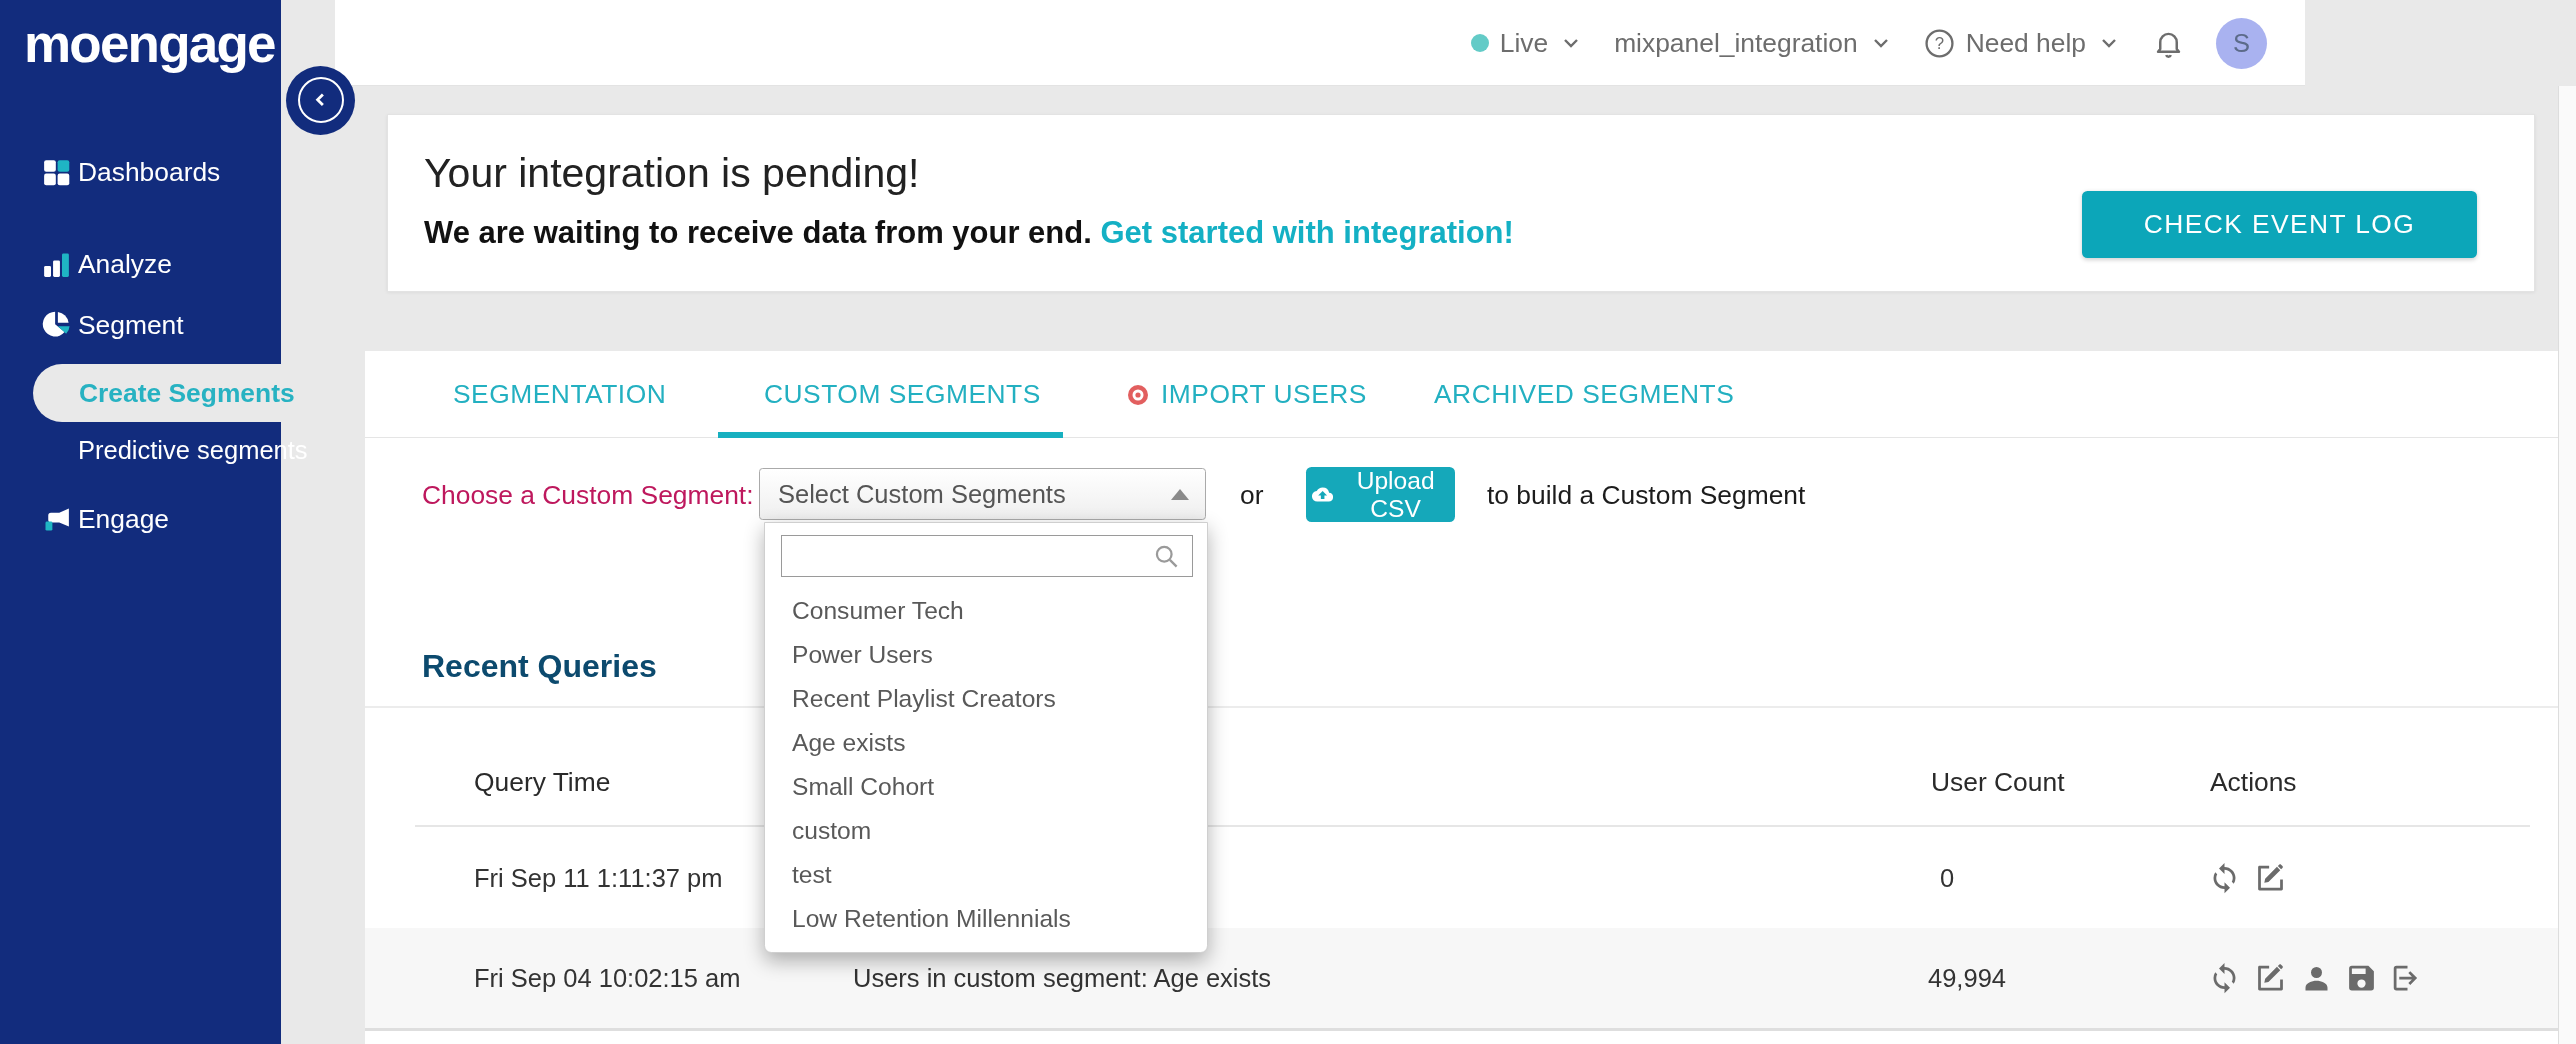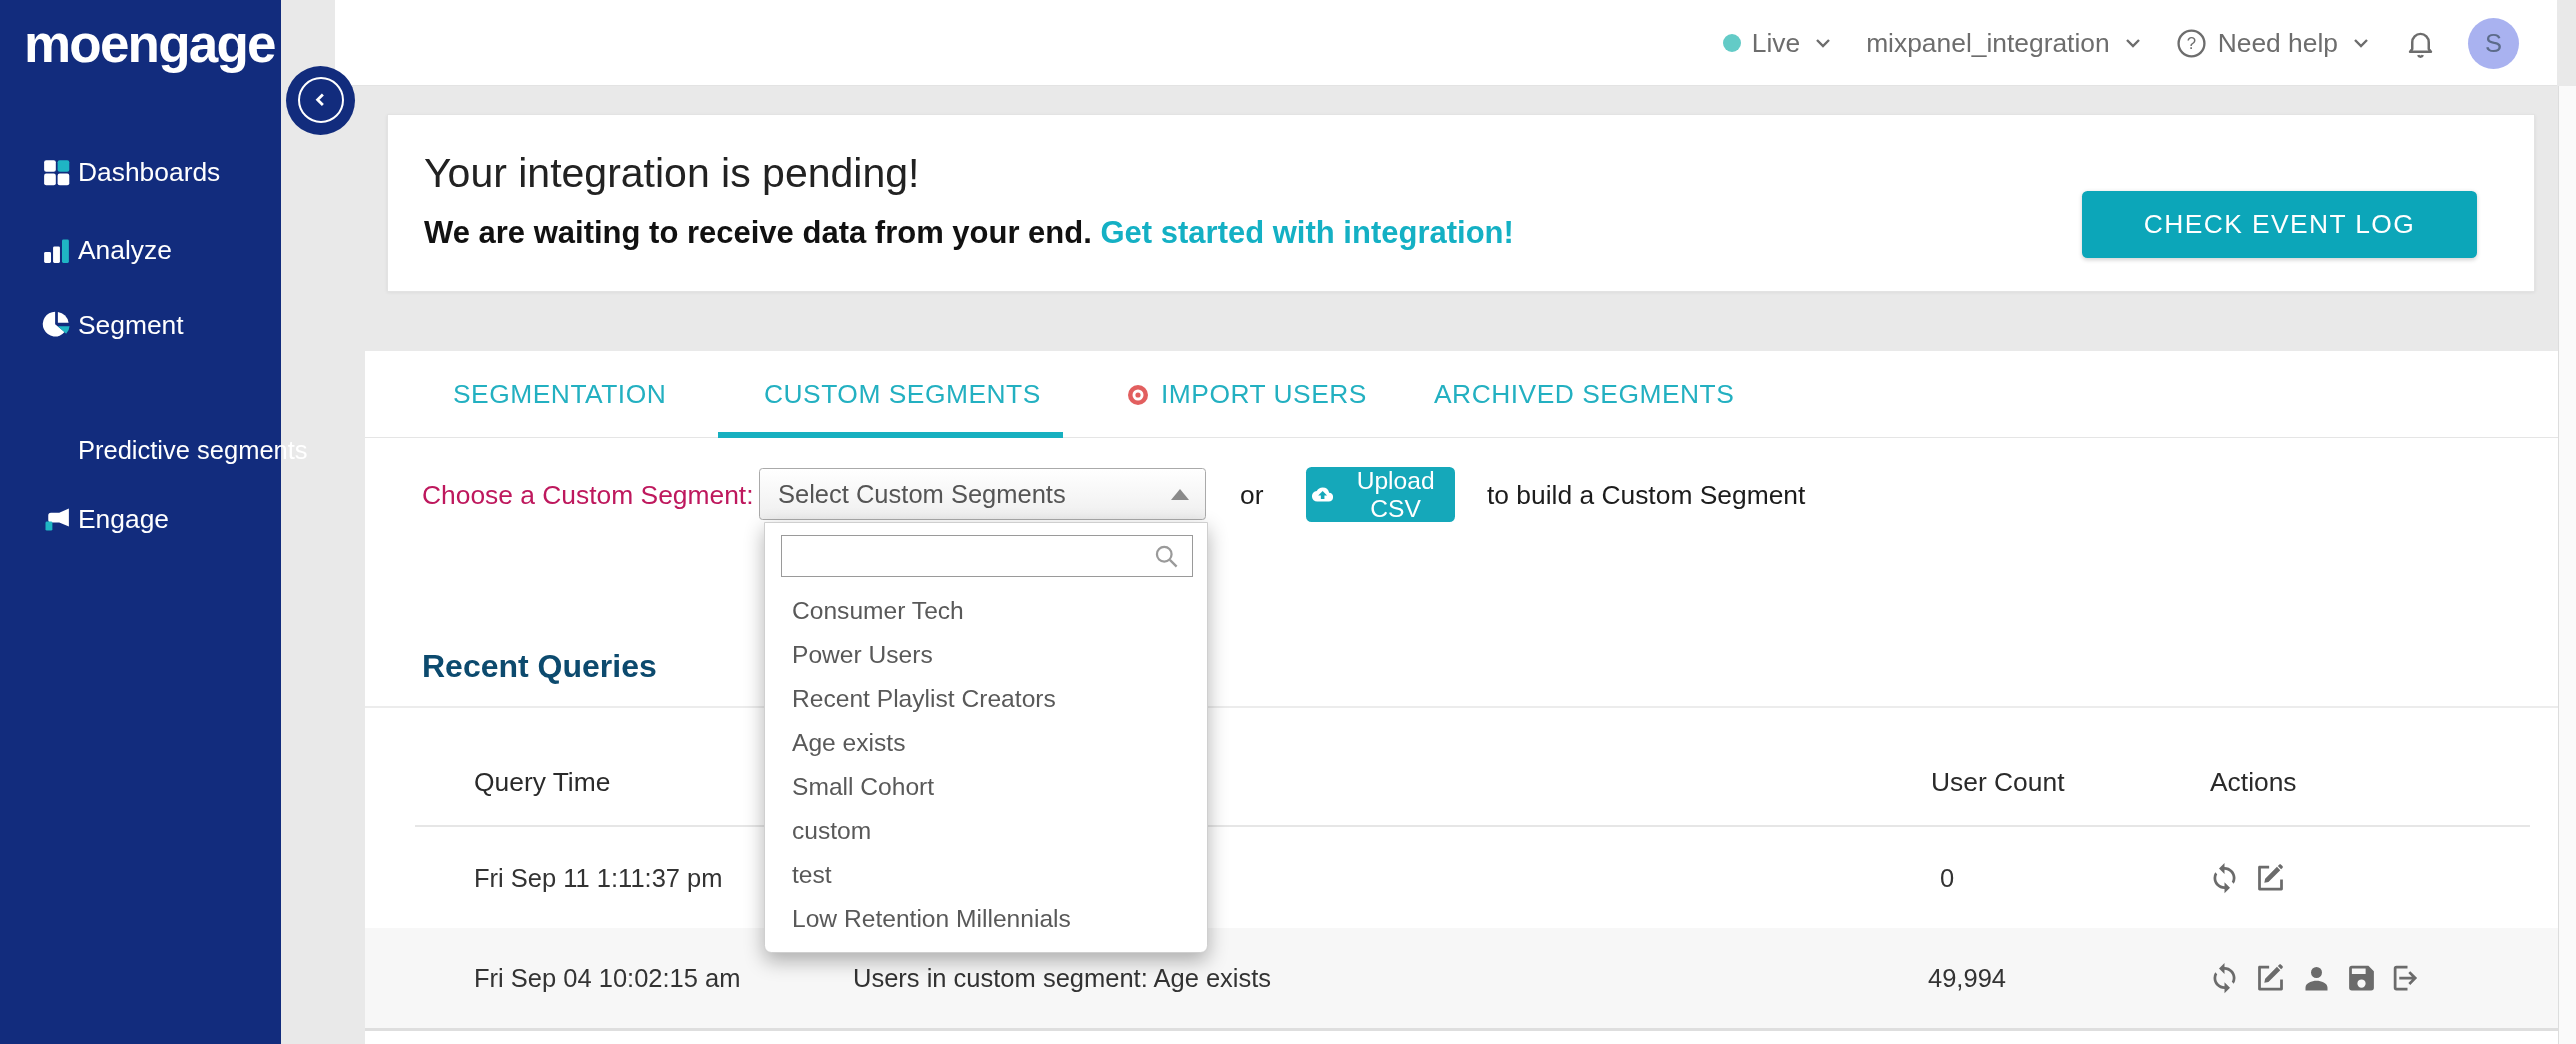--- a/index.html
+++ b/index.html
@@ -15,21 +15,21 @@
                 border:2.7px solid #fff;background:transparent;display:flex;align-items:center;justify-content:center;cursor:pointer;}
   .nav-item{position:absolute;left:0;width:335px;height:57px;display:flex;align-items:center;color:#fff;font-size:26.4px;font-weight:500;cursor:pointer;}
   .nav-item .nav-ico{position:absolute;left:40px;width:33px;height:33px;display:flex;align-items:center;justify-content:center;}
   .nav-item .nav-label{position:absolute;left:78px;}
   .nav-pill{position:absolute;left:33px;top:364px;width:303px;height:58px;background:#e9e9e9;
             border-radius:31px 0 0 31px;display:flex;align-items:center;cursor:pointer;}
   .nav-pill .nav-label{position:absolute;left:46px;color:#27b2c2;font-size:26.4px;font-weight:bold;}
   .nav-sub{position:absolute;left:78px;width:257px;height:47px;display:flex;align-items:center;color:#fff;font-size:25.5px;cursor:pointer;}
 
   
-  .topbar{position:absolute;left:335px;top:0;width:2222px;height:86px;background:#fff;border-bottom:1.8px solid #e3e3e3;z-index:10;}
+  .topbar{position:absolute;left:335px;top:0;width:1970px;height:86px;background:#fff;border-bottom:1.8px solid #e3e3e3;z-index:10;}
   .topbar-right{position:absolute;right:38px;top:0;height:86px;display:flex;align-items:center;gap:31px;color:#6d6d6d;font-size:26.4px;}
   .tb-group{display:flex;align-items:center;gap:11px;cursor:pointer;}
   .live-dot{width:18px;height:18px;border-radius:50%;background:#63cbc7;}
   .avatar{width:51px;height:51px;border-radius:50%;background:#a9b2f0;color:#5c6b8a;
           display:flex;align-items:center;justify-content:center;font-size:25.5px;cursor:pointer;}
 
   
   .banner{position:absolute;left:387px;top:114px;width:2148px;height:178px;background:#fff;
           border:0.9px solid #e3e3e3;box-shadow:0 0.9px 3.6px rgba(0,0,0,.07);z-index:5;}
   .banner-title{position:absolute;left:36px;top:35px;font-size:41px;color:#222;}
@@ -274,21 +274,21 @@
         <svg width="33" height="33" viewBox="0 0 24 24">
           <rect x="3" y="3" width="8.5" height="8.5" rx="1.5" fill="#fff"></rect>
           <rect x="12.8" y="3" width="8.5" height="8.5" rx="1.5" fill="#1fb5c4"></rect>
           <rect x="3" y="12.8" width="8.5" height="8.5" rx="1.5" fill="#fff"></rect>
           <rect x="12.8" y="12.8" width="8.5" height="8.5" rx="1.5" fill="#fff"></rect>
         </svg>
       </span>
       <span class="nav-label">Dashboards</span>
     </div>
 
-    <div class="nav-item" style="top:222px;">
+    <div class="nav-item" style="top:236px;">
       <span class="nav-ico">
         <svg width="33" height="33" viewBox="0 0 24 24">
           <rect x="3" y="13" width="5" height="8" rx="1" fill="#fff"></rect>
           <rect x="9.5" y="9" width="5" height="12" rx="1" fill="#fff"></rect>
           <rect x="16" y="4" width="5" height="17" rx="1" fill="#1fb5c4"></rect>
         </svg>
       </span>
       <span class="nav-label">Analyze</span>
     </div>
 
@@ -296,20 +296,23 @@
       <span class="nav-ico">
         <svg width="33" height="33" viewBox="0 0 24 24">
           <path d="M11 2a9 9 0 1 0 6.9 14.8L11 11V2z" fill="#fff"></path>
           <path d="M13 12.5h8.5a8.5 8.5 0 0 1-2.5 5.5L13 12.5z" fill="#1fb5c4"></path>
           <path d="M13 2.2a9 9 0 0 1 7.8 7.8H13V2.2z" fill="#fff"></path>
         </svg>
       </span>
       <span class="nav-label">Segment</span>
     </div>
 
+    <div class="nav-pill">
+      <span class="nav-label">Create Segments</span>
+    </div>
 
     <div class="nav-sub" style="top:427px;">
       <span>Predictive segments</span>
     </div>
 
     <div class="nav-item" style="top:491px;">
       <span class="nav-ico">
         <svg width="33" height="33" viewBox="0 0 24 24">
           <path d="M21 4v13l-7-2.8H8a2 2 0 0 1-2-2V9a2 2 0 0 1 2-2h6L21 4z" fill="#fff"></path>
           <rect x="4" y="13.5" width="5" height="6.5" rx="1" fill="#1fb5c4"></rect>

